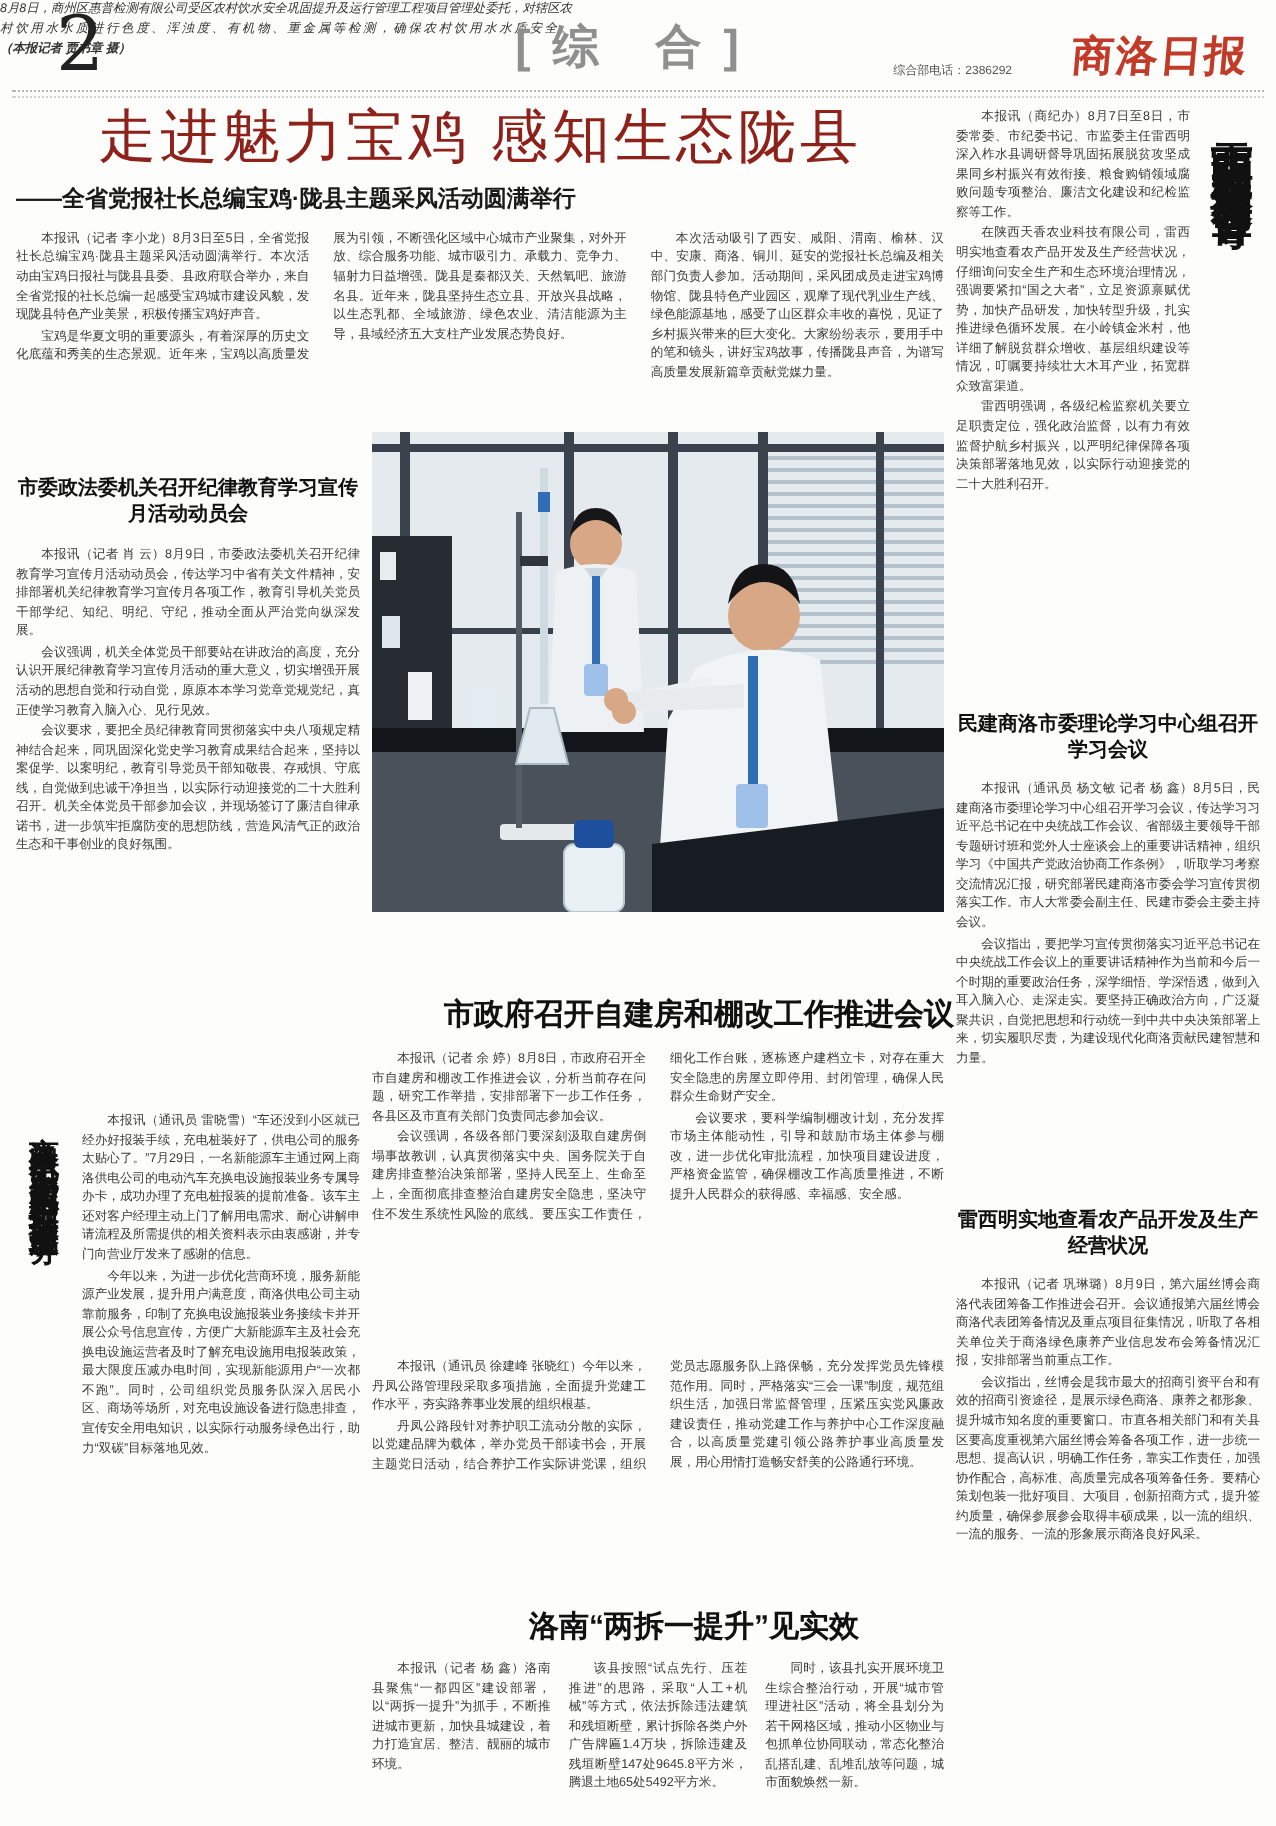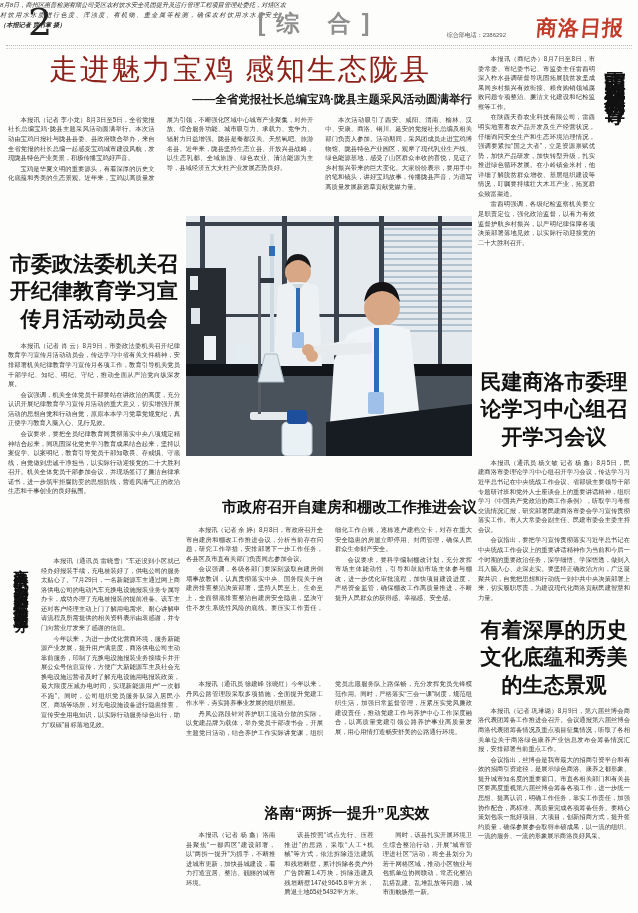--- a/index.html
+++ b/index.html
@@ -18,22 +18,22 @@
   .masthead{position:absolute;right:14px;top:14px;font-size:21px;font-weight:bold;
            color:#c23a28;transform:skewX(-5deg);letter-spacing:1px;}
   .rule{position:absolute;left:6px;right:6px;top:45px;border-top:1px dotted #b5b5b5;}
   .rule2{position:absolute;left:6px;right:6px;top:48px;border-top:1px dotted #d2d2d2;}
 
   
   .bodytext{font-size:6.3px;line-height:1.52;text-align:justify;color:#3a3a3a;overflow:hidden;}
   .bodytext p{margin:0 0 1px 0;text-indent:2em;}
   .h-lead{font-size:29px;font-weight:normal;color:#8e221a;text-align:center;
           letter-spacing:2px;line-height:1.1;white-space:nowrap;}
-  .h-sub{font-size:11.5px;font-weight:bold;color:#1a1a1a;text-align:right;margin-top:6px;}
-  .h2{font-size:21px;font-weight:bold;color:#111;text-align:center;line-height:1.3;margin-top:12px;}
+  .h-sub{font-size:11.5px;font-weight:bold;color:#1a1a1a;text-align:left;margin-top:6px;}
+  .h2{font-size:10px;font-weight:bold;color:#111;text-align:center;line-height:1.3;}
   .h-wide{font-size:15px;font-weight:bold;color:#111;text-align:center;white-space:nowrap;margin-left:36px;}
   .h-mid{font-size:16px;font-weight:bold;color:#111;text-align:center;white-space:nowrap;}
   .vhead{writing-mode:vertical-rl;text-orientation:upright;font-weight:bold;color:#111;}
 
   
   .art{position:absolute;}
   #lead{left:8px;top:54px;width:464px;height:158px;}
   #lead .bodytext{margin-top:8px;height:97px;column-count:3;column-gap:12px;}
 
   #jiwei{left:478px;top:54px;width:152px;height:299px;display:flex;}
@@ -225,21 +225,21 @@
   <div class="art" id="luonan">
     <div class="h-wide">洛南“两拆一提升”见实效</div>
     <div class="bodytext">
         <p>本报讯（记者 杨 鑫）洛南县聚焦“一都四区”建设部署，以“两拆一提升”为抓手，不断推进城市更新，加快县城建设，着力打造宜居、整洁、靓丽的城市环境。</p>
         <p>该县按照“试点先行、压茬推进”的思路，采取“人工+机械”等方式，依法拆除违法建筑和残垣断壁，累计拆除各类户外广告牌匾1.4万块，拆除违建及残垣断壁147处9645.8平方米，腾退土地65处5492平方米。</p>
         <p>同时，该县扎实开展环境卫生综合整治行动，开展“城市管理进社区”活动，将全县划分为若干网格区域，推动小区物业与包抓单位协同联动，常态化整治乱搭乱建、乱堆乱放等问题，城市面貌焕然一新。</p>
       </div>
   </div>
 
   <div class="art" id="sibohui">
-    <div class="h2">有着深厚的历史文化底蕴和秀美的生态景观</div>
+    <div class="h2">雷西明实地查看农产品开发及生产经营状况</div>
     <div class="bodytext">
         <p>本报讯（记者 巩琳璐）8月9日，第六届丝博会商洛代表团筹备工作推进会召开。会议通报第六届丝博会商洛代表团筹备情况及重点项目征集情况，听取了各相关单位关于商洛绿色康养产业信息发布会筹备情况汇报，安排部署当前重点工作。</p>
         <p>会议指出，丝博会是我市最大的招商引资平台和有效的招商引资途径，是展示绿色商洛、康养之都形象、提升城市知名度的重要窗口。市直各相关部门和有关县区要高度重视第六届丝博会筹备各项工作，进一步统一思想、提高认识，明确工作任务，靠实工作责任，加强协作配合，高标准、高质量完成各项筹备任务。要精心策划包装一批好项目、大项目，创新招商方式，提升签约质量，确保参展参会取得丰硕成果，以一流的组织、一流的服务、一流的形象展示商洛良好风采。</p>
       </div>
   </div>
 
   <div class="art" id="gongdian">
     <div class="vhead">商洛供电公司为新能源用户提供报装前端服务</div>
     <div class="bodytext">
         <p>本报讯（通讯员 雷晓雪）“车还没到小区就已经办好报装手续，充电桩装好了，供电公司的服务太贴心了。”7月29日，一名新能源车主通过网上商洛供电公司的电动汽车充换电设施报装业务专属导办卡，成功办理了充电桩报装的提前准备。该车主还对客户经理主动上门了解用电需求、耐心讲解申请流程及所需提供的相关资料表示由衷感谢，并专门向营业厅发来了感谢的信息。</p>

